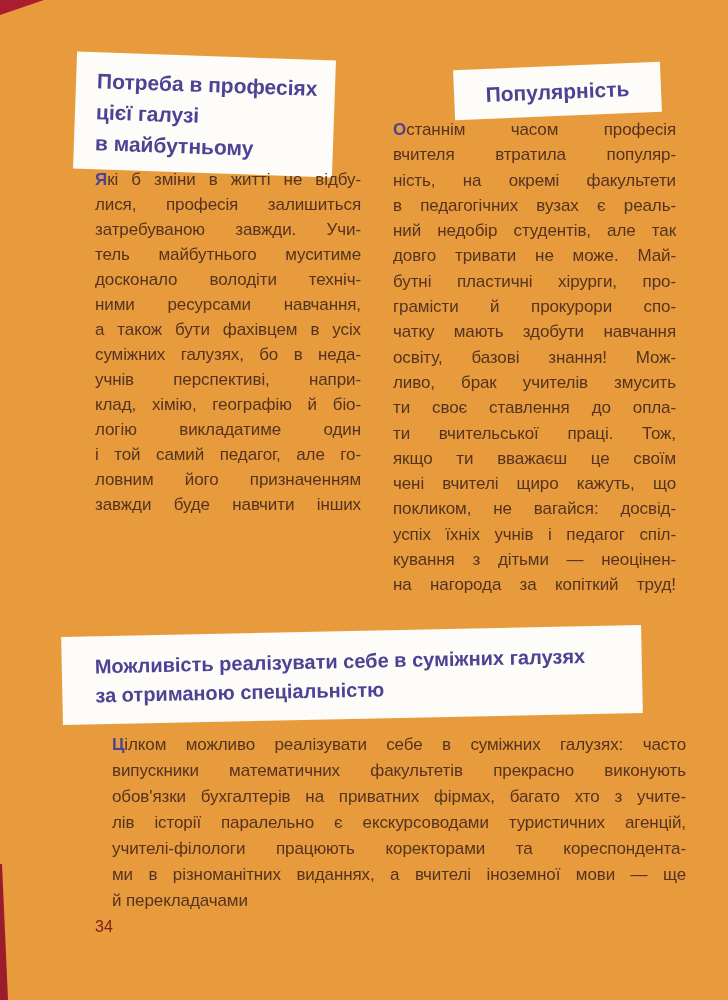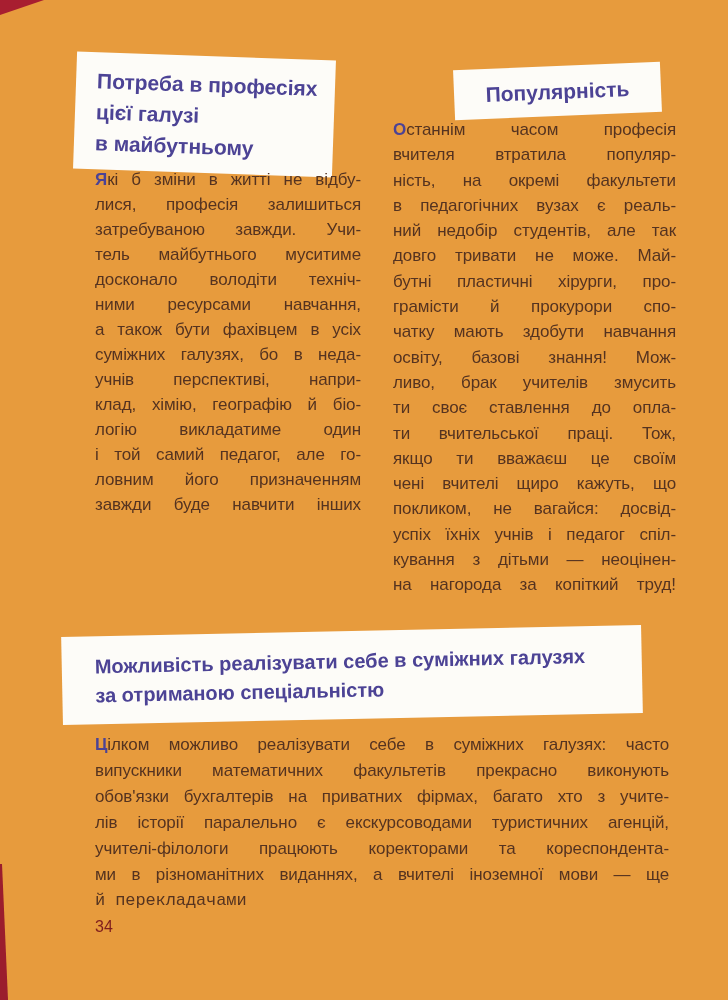--- a/index.html
+++ b/index.html
@@ -33,23 +33,23 @@
     left:62px; top:631px; width:580px; height:88px;
     transform:rotate(-1.2deg);
     padding:16px 0 0 33px;
   }
   .hlines { margin:0; font-weight:bold; color:#4C4395; }
   .hlines-large { font-size:21px; line-height:31px; }
   .hlines-mid   { font-size:20px; line-height:29px; }
   .body-col { position:absolute; color:#553320; font-size:17px; letter-spacing:-0.1px; }
   .body-left   { left:95px;  top:167px; width:266px; line-height:25px;   }
   .body-right  { left:393px; top:117px; width:283px; line-height:25.3px; }
-  .body-bottom { left:95px;  top:732px; width:574px; line-height:26px;   }
+  .body-bottom { left:112px;  top:732px; width:574px; line-height:26px;   }
   .tline { text-align:justify; text-align-last:justify; }
-  .tline.ragged { text-align-last:left;font-family:Liberation Mono, monospace; }
+  .tline.ragged { text-align-last:left; }
   .lead { color:#4C4395; font-weight:bold; }
   .page-number {
     position:absolute; left:95px; top:918px;
     font-size:16px; color:#7f1d1d;
   }
 </style>
 </head>
 <body>
 
 <div class="page">

